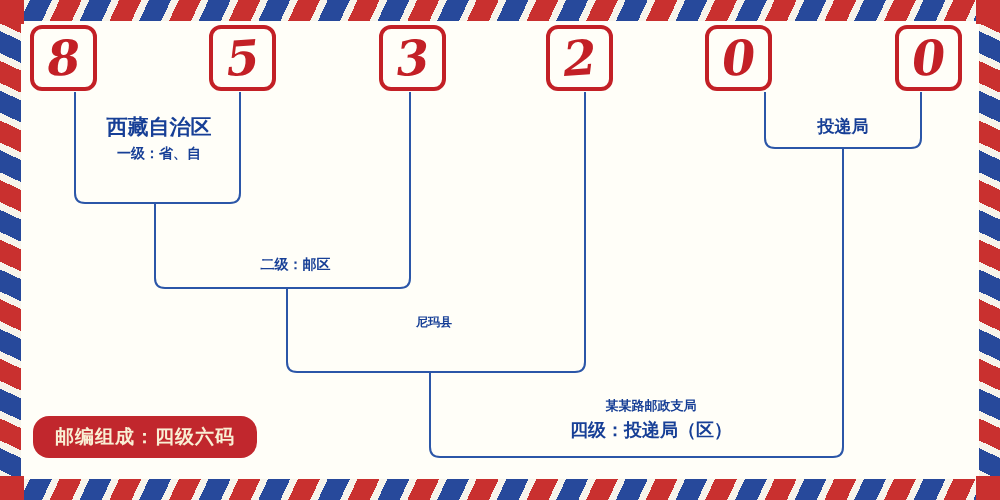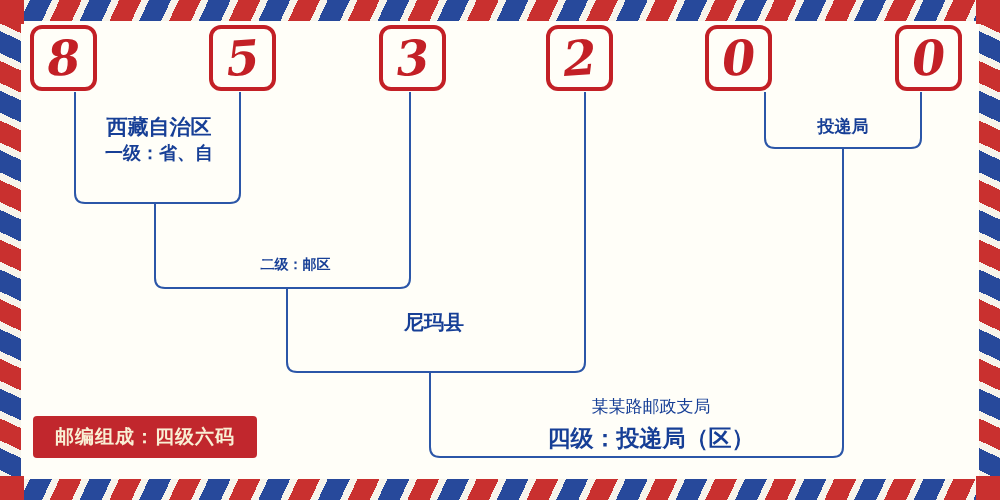--- a/index.html
+++ b/index.html
@@ -32,33 +32,33 @@
   }
   .digit-box span{
     font-family:"DejaVu Serif",serif;font-style:italic;font-weight:bold;
     font-size:48px;color:#c32026;line-height:1;transform:rotate(-4deg);
   }
   
   .label-block{position:absolute;text-align:center;color:#173f96;}
   .label-block .name{font-weight:bold;}
   .lv1{left:78px;top:113px;width:162px;}
   .lv1 .name{font-size:21px;line-height:28px;}
-  .lv1 .desc{font-size:18px;line-height:24px;font-weight:bold;}
+  .lv1 .desc{font-size:14px;line-height:24px;font-weight:bold;}
   .lv2{left:198px;top:252px;width:195px;font-size:14px;font-weight:bold;line-height:24px;}
   .lv3{left:300px;top:308px;width:268px;}
-  .lv3 .name{font-size:20px;line-height:28px;}
+  .lv3 .name{font-size:12px;line-height:28px;}
   .lv3 .desc{font-size:18px;line-height:26px;font-weight:bold;}
   .lv4{left:518px;top:394px;width:266px;}
-  .lv4 .name{font-size:17px;line-height:24px;font-weight:normal;}
-  .lv4 .desc{font-size:23px;line-height:24px;font-weight:bold;margin-top:8px;}
+  .lv4 .name{font-size:13px;line-height:24px;font-weight:bold;}
+  .lv4 .desc{font-size:18px;line-height:24px;font-weight:bold;margin-top:0;}
   .delivery{left:775px;top:105px;width:136px;font-size:17px;font-weight:bold;line-height:24px;margin-top:9px;}
   
   .badge{
     position:absolute;left:33px;top:416px;width:224px;height:42px;
-    background:#c1272d;border-radius:4px;display:flex;align-items:center;justify-content:center;
+    background:#c1272d;border-radius:16px;display:flex;align-items:center;justify-content:center;
   }
   .badge span{color:#f9efd4;font-size:19px;font-weight:bold;letter-spacing:1px;}
 </style>
 </head>
 <body>
 
 <div class="canvas">
 
   <div class="edge h top"></div>
   <div class="edge h bottom"></div>

